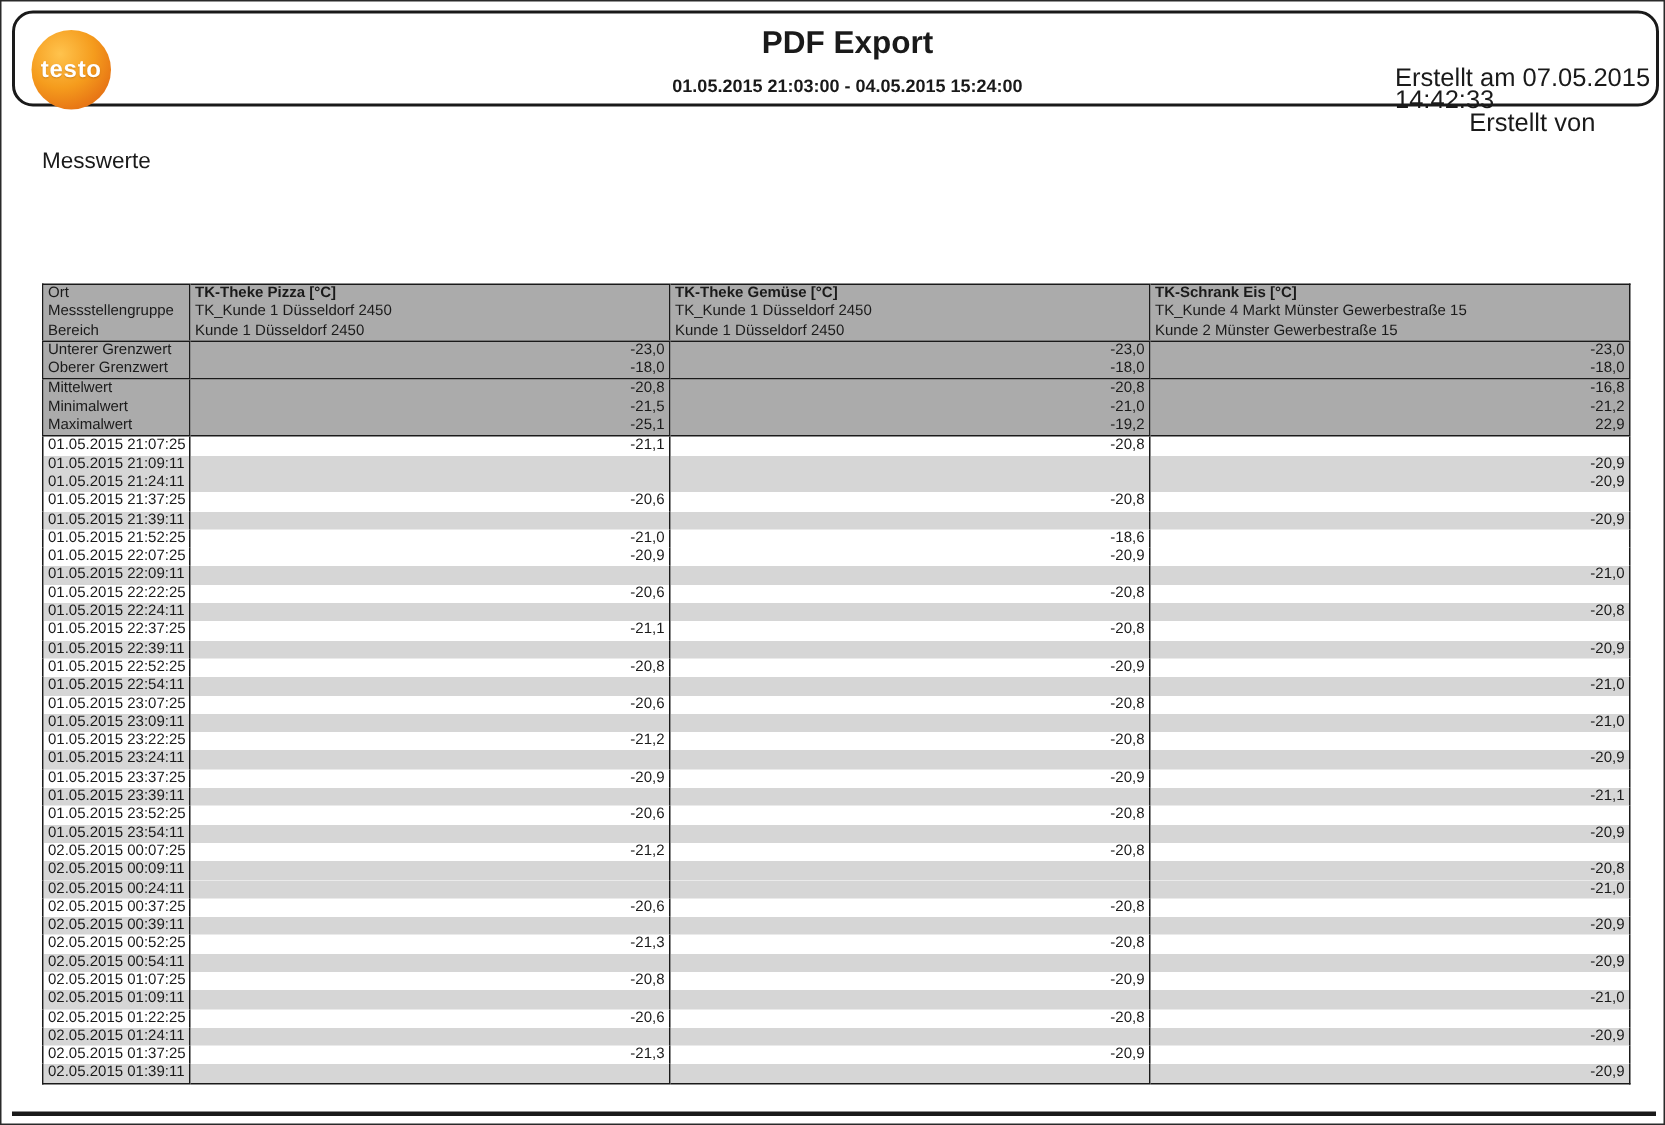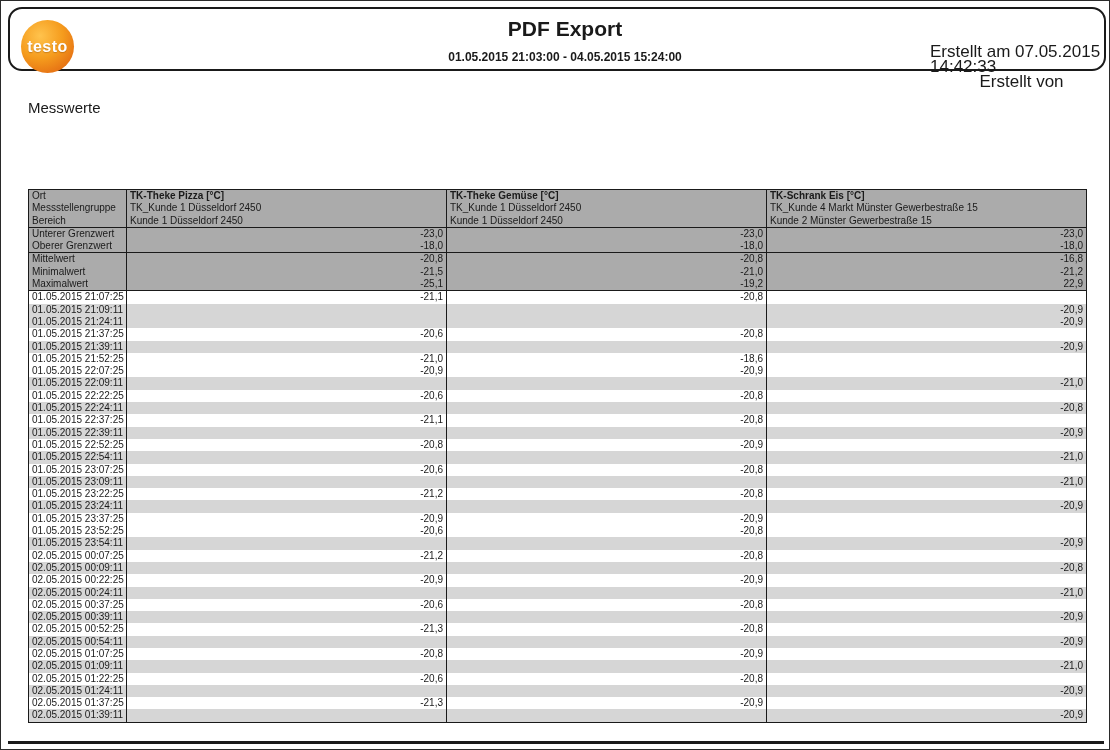--- a/index.html
+++ b/index.html
@@ -260,20 +260,26 @@
             <td class="val"></td>
             <td class="val"></td>
             <td class="val">-20,9</td>
           </tr>
           <tr class="data-row even">
             <td>01.05.2015 23:37:25</td>
             <td class="val">-20,9</td>
             <td class="val">-20,9</td>
             <td class="val"></td>
           </tr>
+          <tr class="data-row odd">
+            <td>01.05.2015 23:39:11</td>
+            <td class="val"></td>
+            <td class="val"></td>
+            <td class="val">-21,1</td>
+          </tr>
           <tr class="data-row even">
             <td>01.05.2015 23:52:25</td>
             <td class="val">-20,6</td>
             <td class="val">-20,8</td>
             <td class="val"></td>
           </tr>
           <tr class="data-row odd">
             <td>01.05.2015 23:54:11</td>
             <td class="val"></td>
             <td class="val"></td>
@@ -283,26 +289,20 @@
             <td>02.05.2015 00:07:25</td>
             <td class="val">-21,2</td>
             <td class="val">-20,8</td>
             <td class="val"></td>
           </tr>
           <tr class="data-row odd">
             <td>02.05.2015 00:09:11</td>
             <td class="val"></td>
             <td class="val"></td>
             <td class="val">-20,8</td>
-          </tr>
-          <tr class="data-row even">
-            <td>02.05.2015 00:22:25</td>
-            <td class="val">-20,9</td>
-            <td class="val">-20,9</td>
-            <td class="val"></td>
           </tr>
           <tr class="data-row odd">
             <td>02.05.2015 00:24:11</td>
             <td class="val"></td>
             <td class="val"></td>
             <td class="val">-21,0</td>
           </tr>
           <tr class="data-row even">
             <td>02.05.2015 00:37:25</td>
             <td class="val">-20,6</td>

